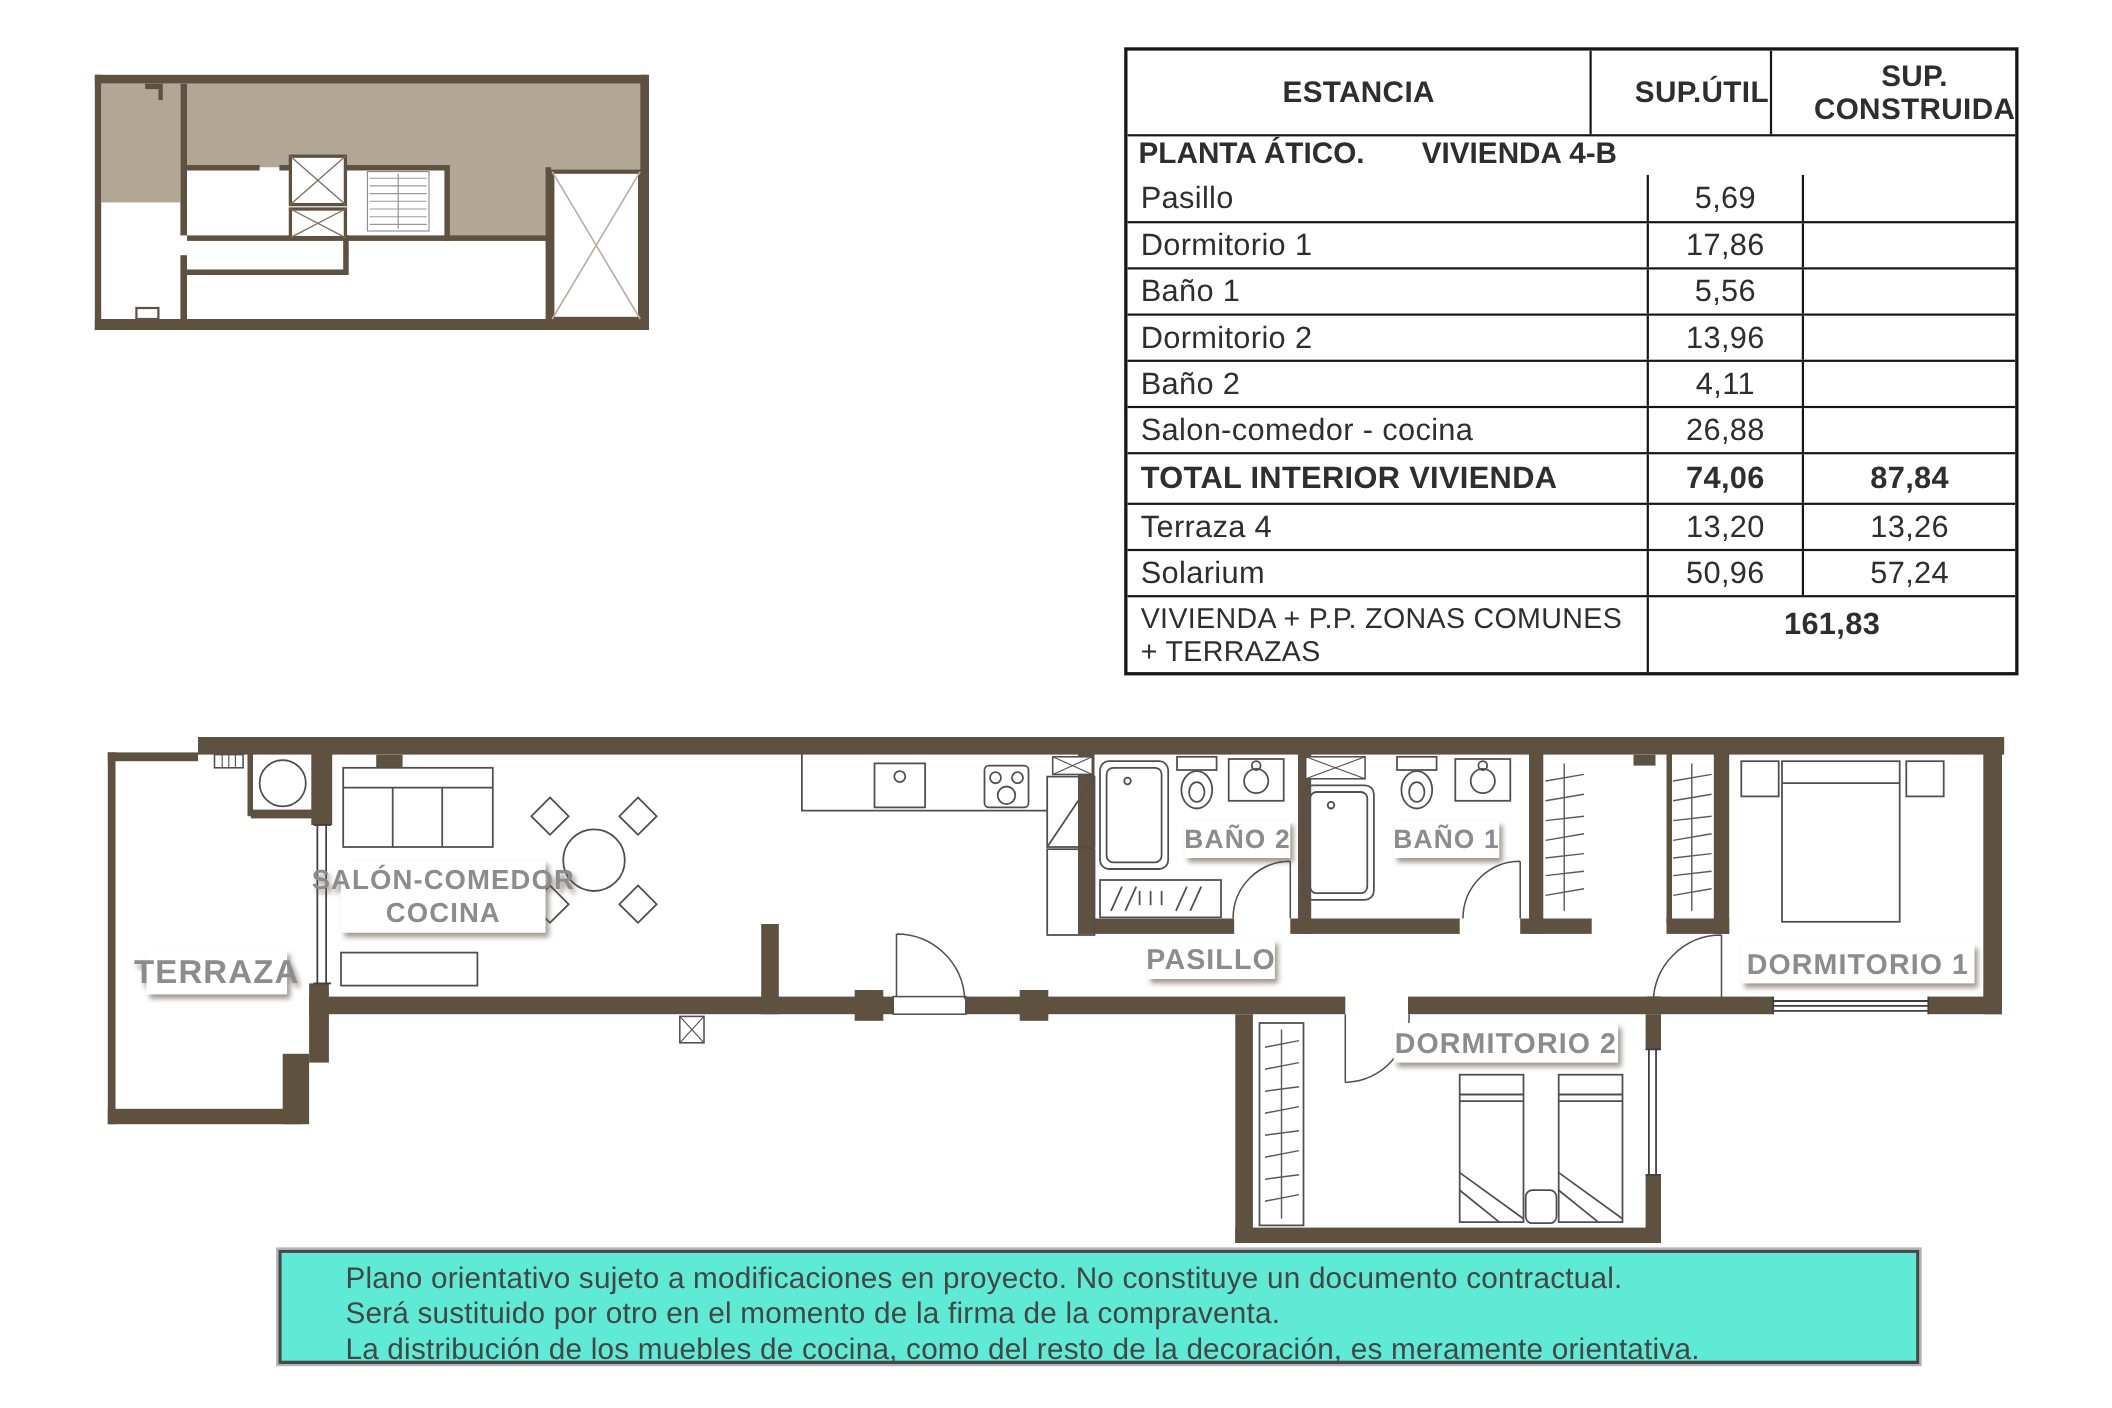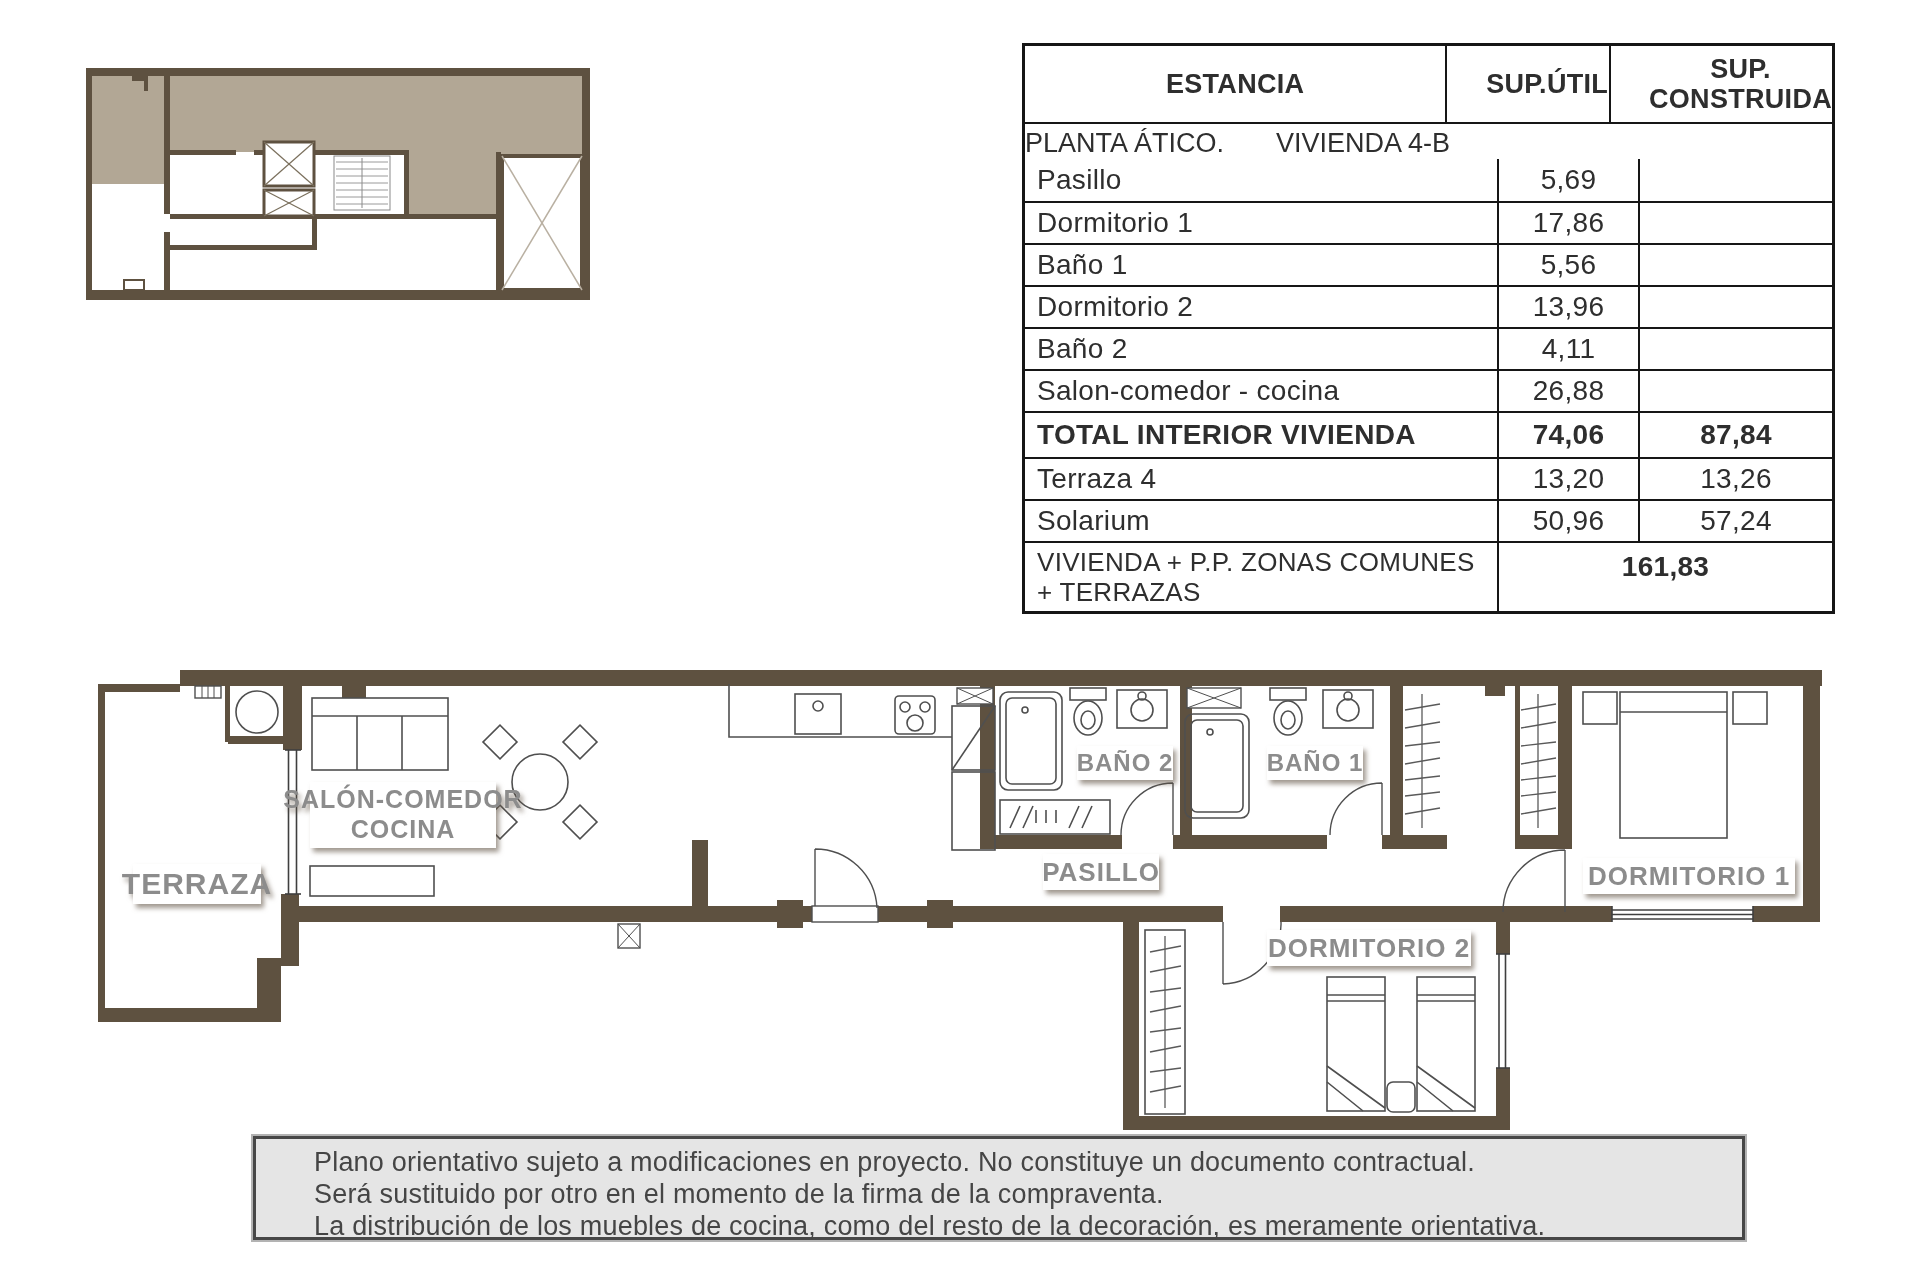--- a/index.html
+++ b/index.html
@@ -16,26 +16,26 @@
   .trow.total{min-height:46px;}
   .trow.span{min-height:70px;}
   .cell{display:flex;align-items:center;box-sizing:border-box;font-size:28px;letter-spacing:.3px;}
   .c1{width:474px;border-right:2px solid #161616;padding-left:12px;}
   .c2{width:141px;border-right:2px solid #161616;justify-content:center;text-align:center;}
   .c3{flex:1;justify-content:center;text-align:center;}
   .cspan{flex:1;justify-content:center;text-align:right;}
   .trow.header .c1{justify-content:center;padding-left:0;font-weight:bold;font-size:27px;}
   .trow.header .c2,.trow.header .c3{font-weight:bold;font-size:27px;line-height:30px;margin-left:38px;}
   .trow.bold .cell{font-weight:bold;}
-  .sectionrow{display:flex;align-items:flex-end;font-weight:normal;font-size:27px;}
+  .sectionrow{display:flex;align-items:flex-start;padding-left:10px;font-weight:bold;font-size:27px;}
   .sectionrow .gap{display:inline-block;width:52px;}
 
   
   .disclaimer{position:absolute;left:253px;top:1136px;width:1492px;height:104px;box-sizing:border-box;
-              border:3px solid #474747;outline:2px solid #b3b3b3;background:#e5e5e5;
+              border:3px solid #474747;outline:2px solid #b3b3b3;background:#5eead4;
               padding:7px 18px 0 58px;color:#454545;font-size:27px;line-height:32px;letter-spacing:.2px;}
   .disclaimer div{white-space:nowrap;}
 
   
   .kp{position:absolute;left:86px;top:64px;}
   .fp{position:absolute;left:95px;top:668px;}
   .roomlabel{filter:drop-shadow(3px 4px 2.5px rgba(96,84,68,0.6));}
   .roomlabel text{fill:#8c8c8c;font-family:"Liberation Sans",sans-serif;font-weight:bold;
                   text-anchor:middle;letter-spacing:1px;}
 </style>

